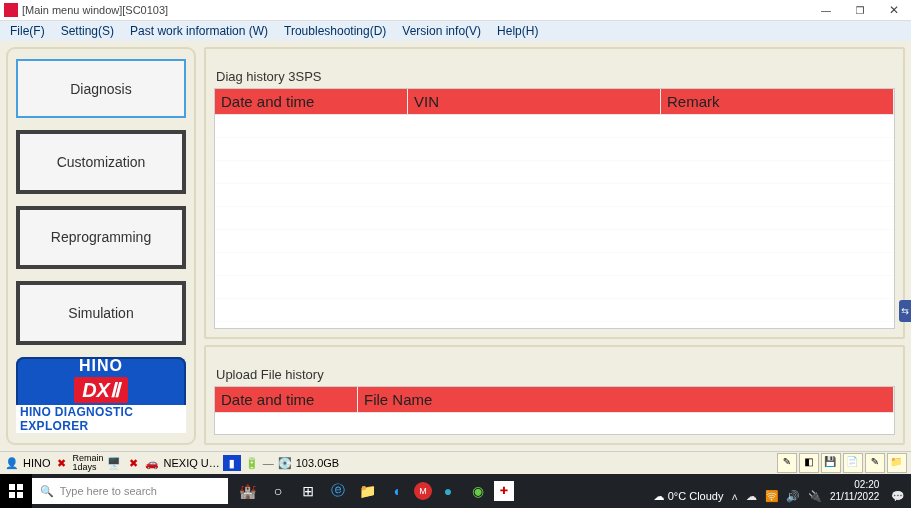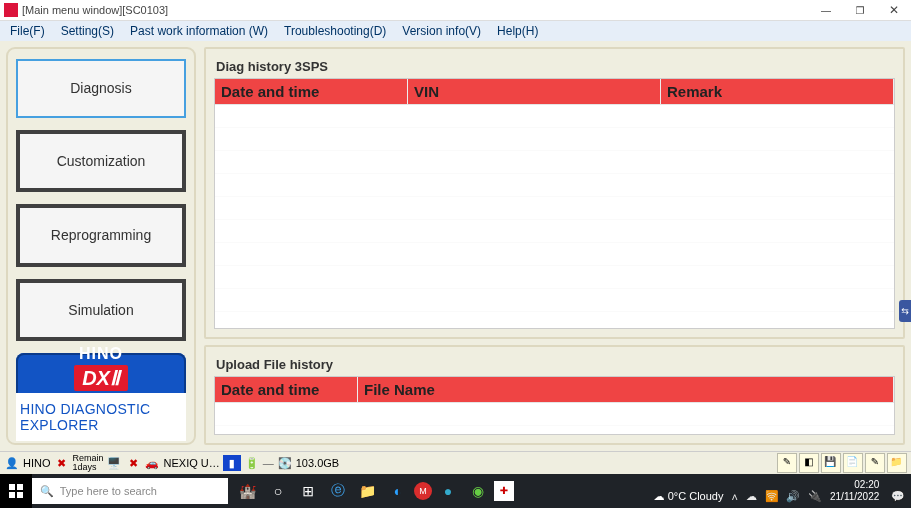--- a/index.html
+++ b/index.html
@@ -94,37 +94,36 @@
   .logo-box .hino { font-size: 16px; letter-spacing: 1px; }
   .logo-box .dx {
     background: #e21a2c;
     padding: 1px 8px;
     font-size: 20px;
     font-style: italic;
     margin: 2px 0;
     border-radius: 2px;
   }
   .logo-box .sub {
-    font-size: 14px; font-weight: normal; letter-spacing: 0.3px;
-    background: #fff; color: #1254c4; padding: 8px 4px;
+    font-size: 12px; font-weight: bold; letter-spacing: 0.3px;
+    background: #fff; color: #1254c4; padding: 0 4px;
   }
   .main {
     flex: 1;
     display: flex;
     flex-direction: column;
     gap: 6px;
   }
   .group {
     border: 2px solid #ddd8c0;
     border-radius: 2px;
-    padding: 8px 8px 8px 8px;
+    padding: 18px 8px 8px 8px;
     background: #efeee0;
     display: flex;
     flex-direction: column;
-    font-weight: bold;
   }
   .group-title {
     font-size: 13px;
     color: #333;
     padding: 2px 0 4px 2px;
   }
   .top-group { flex: 1; }
   .bottom-row {
     display: flex;
     gap: 8px;

